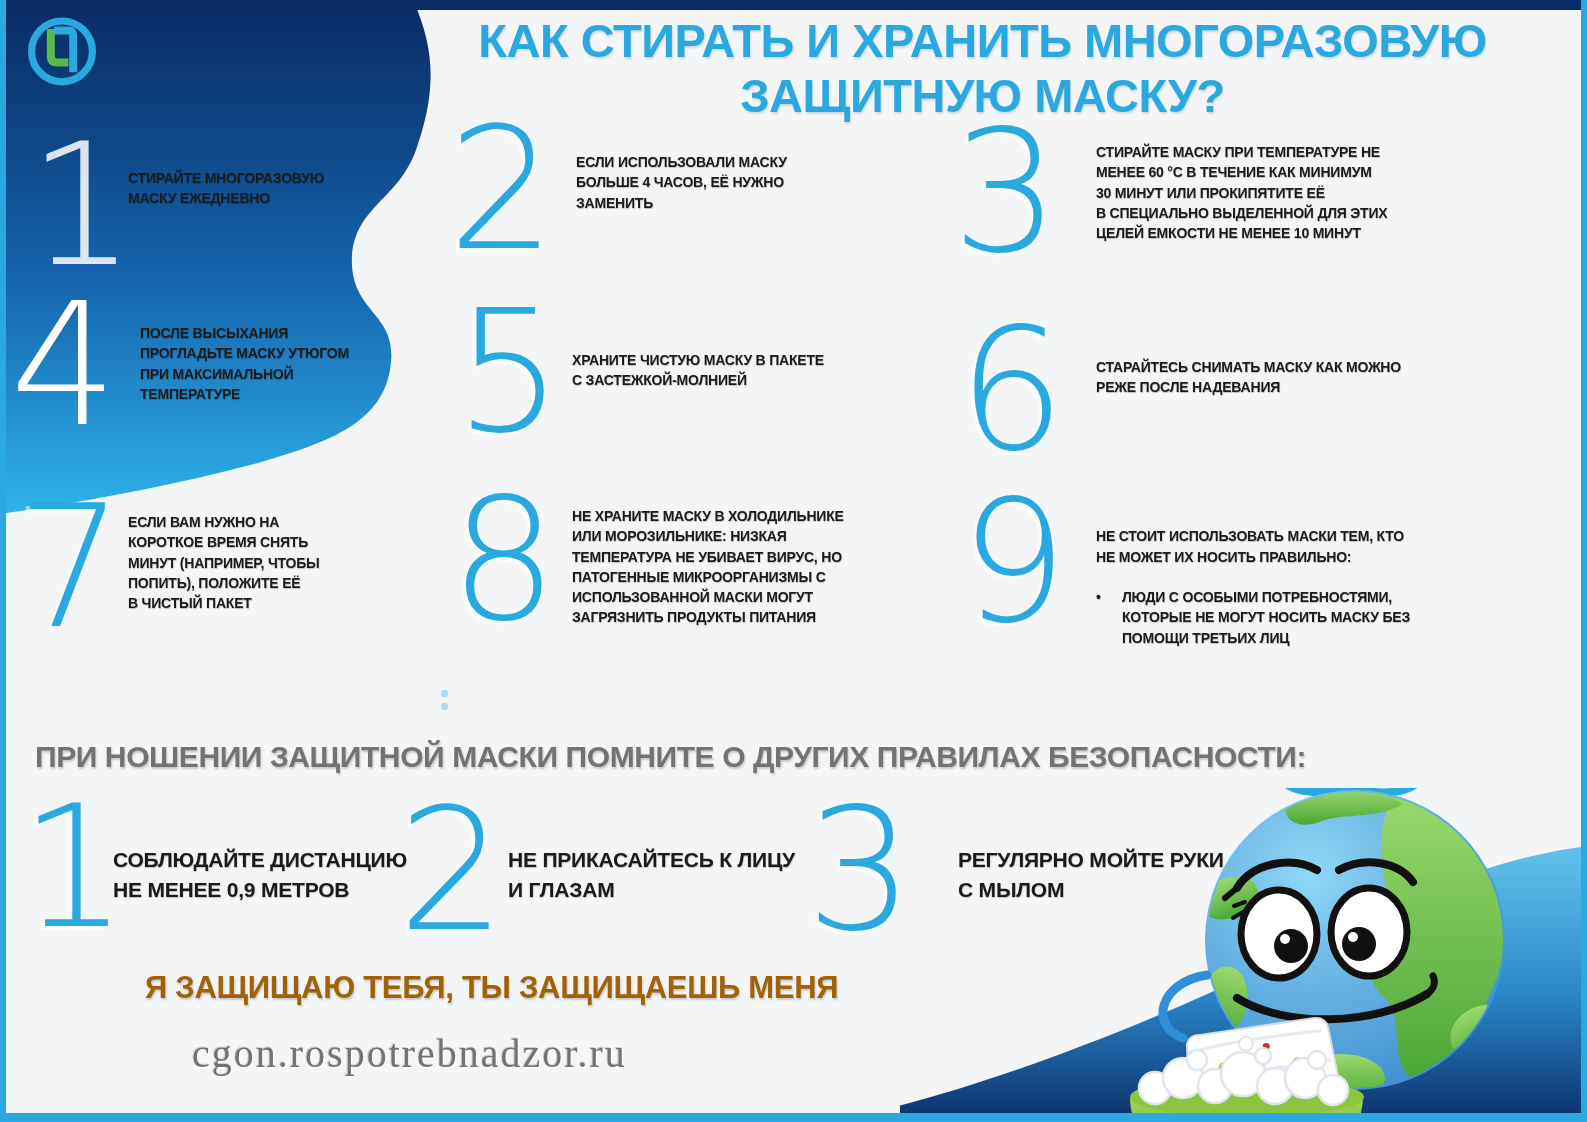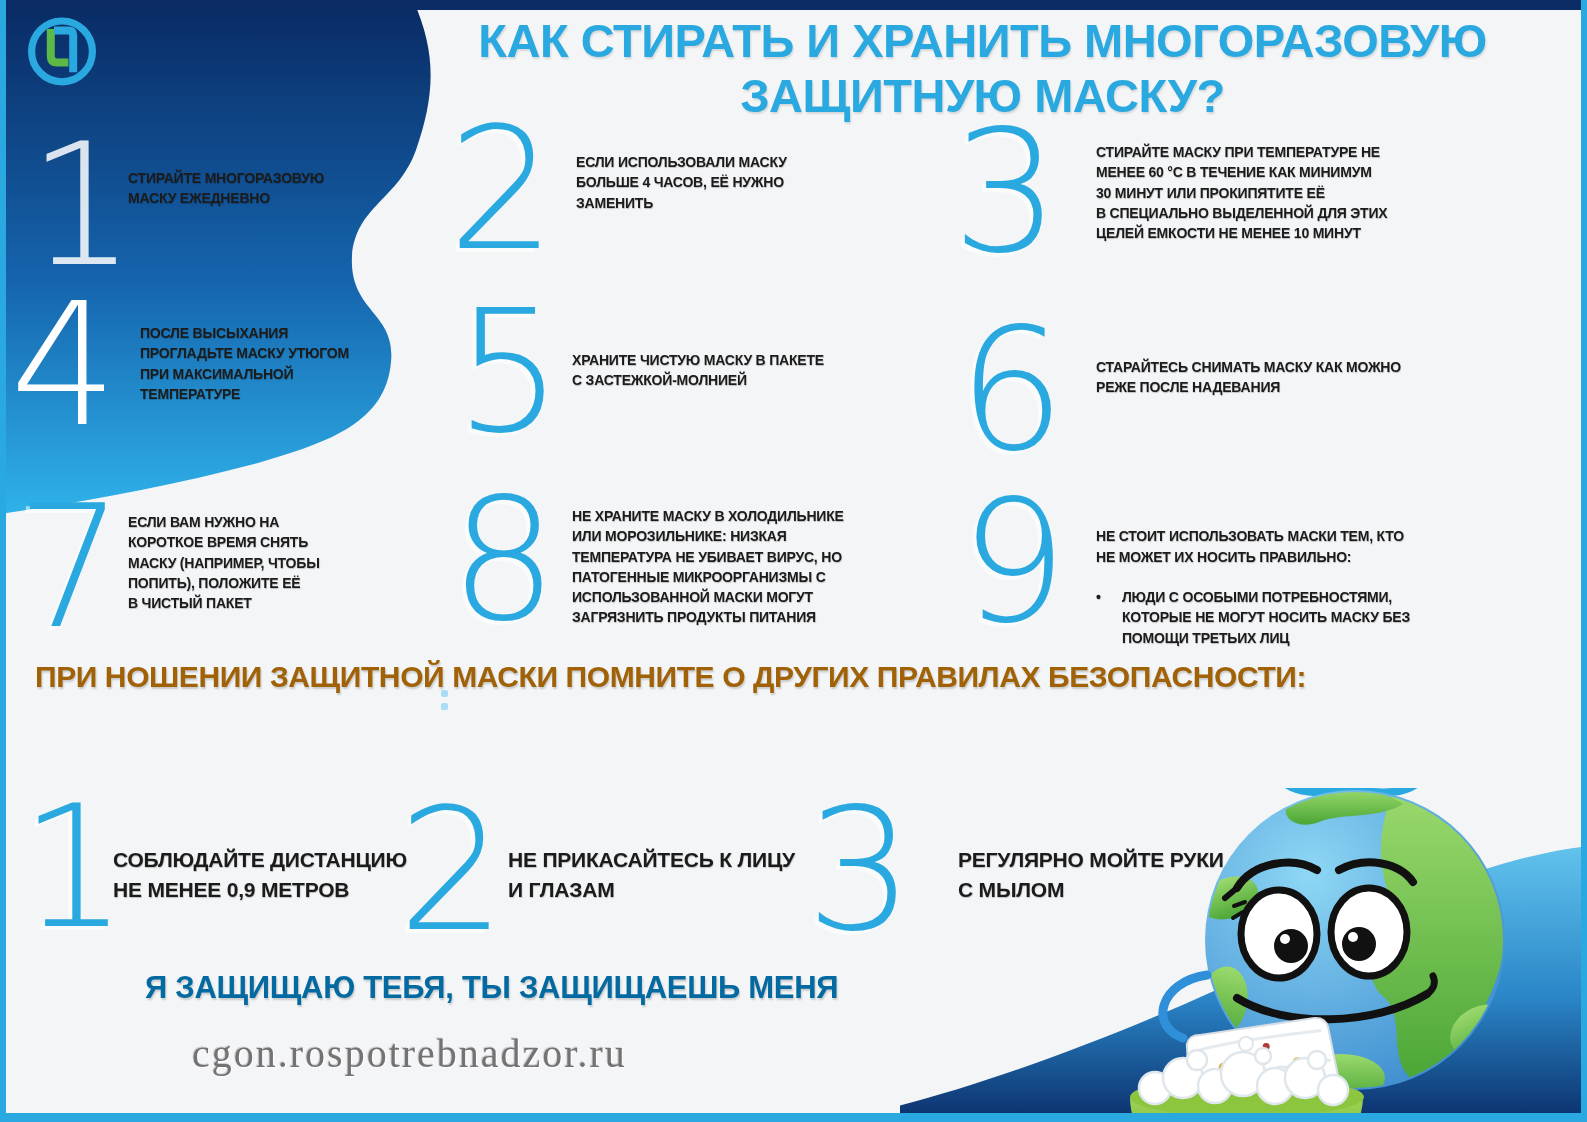--- a/index.html
+++ b/index.html
@@ -48,37 +48,37 @@
   .n2{left:448px;top:105px;}  .t2{left:576px;top:152px;width:340px;}
   .n3{left:952px;top:108px;}  .t3{left:1096px;top:142px;width:420px;}
   .n4{left:10px;top:281px;}   .t4{left:140px;top:323px;width:330px;}
   .n5{left:455px;top:288px;}  .t5{left:572px;top:350px;width:390px;}
   .n6{left:958px;top:306px;}  .t6{left:1096px;top:357px;width:450px;}
   .n7{left:16px;top:483px;}   .t7{left:128px;top:512px;width:310px;}
   .n8{left:450px;top:476px;}  .t8{left:572px;top:506px;width:410px;}
   .n9{left:960px;top:478px;}  .t9{left:1096px;top:506px;width:460px;}
 
   .safety-heading{
-    position:absolute;left:35px;top:660px;width:1420px;z-index:3;
-    color:#a16207;font-weight:bold;font-size:30px;letter-spacing:-0.4px;
+    position:absolute;left:35px;top:740px;width:1420px;z-index:3;
+    color:#737373;font-weight:bold;font-size:30px;letter-spacing:-0.4px;
     text-shadow:1px 2px 2px rgba(0,0,0,0.18);
   }
 
   .bnum{position:absolute;z-index:3;font-size:169px;line-height:1;font-weight:200;
     color:#2aa9e0;font-family:"DejaVu Sans", sans-serif;
     text-shadow:-4px 4px 0 rgba(255,255,255,0.55);}
   .bn1{left:20px;top:783px;} .bn2{left:398px;top:786px;} .bn3{left:806px;top:786px;}
   .bt1{left:113px;top:845px;width:300px;}
   .bt2{left:508px;top:845px;width:290px;}
   .bt3{left:958px;top:845px;width:280px;}
   .btxt{font-size:21px;}
 
   .tagline{
     position:absolute;left:145px;top:970px;z-index:3;
-    color:#0369a1;font-weight:bold;font-size:31px;letter-spacing:-0.3px;
+    color:#a16207;font-weight:bold;font-size:31px;letter-spacing:-0.3px;
     text-shadow:1px 2px 2px rgba(0,0,0,0.18);
   }
 
   .watermark{
     position:absolute;left:192px;top:1030px;z-index:3;
     font-family:Liberation Serif, serif;font-size:40px;letter-spacing:2px;
     color:#737373;text-shadow:-1px -1px 0 #cfcfd4, 1px 1px 1px #ffffff;
   }
 
   .dots-decoration{position:absolute;left:441px;top:690px;z-index:3;}
@@ -135,21 +135,21 @@
   <div class="txt t5">ХРАНИТЕ ЧИСТУЮ МАСКУ В ПАКЕТЕ
 С ЗАСТЕЖКОЙ-МОЛНИЕЙ</div>
 
   <div class="num n6">6</div>
   <div class="txt t6">СТАРАЙТЕСЬ СНИМАТЬ МАСКУ КАК МОЖНО
 РЕЖЕ ПОСЛЕ НАДЕВАНИЯ</div>
 
   <div class="num n7">7</div>
   <div class="txt t7">ЕСЛИ ВАМ НУЖНО НА
 КОРОТКОЕ ВРЕМЯ СНЯТЬ
-МАСКУ (НАПРИМЕР, ЧТОБЫ
+МИНУТ (НАПРИМЕР, ЧТОБЫ
 ПОПИТЬ), ПОЛОЖИТЕ ЕЁ
 В ЧИСТЫЙ ПАКЕТ</div>
 
   <div class="num n8">8</div>
   <div class="txt t8">НЕ ХРАНИТЕ МАСКУ В ХОЛОДИЛЬНИКЕ
 ИЛИ МОРОЗИЛЬНИКЕ: НИЗКАЯ
 ТЕМПЕРАТУРА НЕ УБИВАЕТ ВИРУС, НО
 ПАТОГЕННЫЕ МИКРООРГАНИЗМЫ С
 ИСПОЛЬЗОВАННОЙ МАСКИ МОГУТ
 ЗАГРЯЗНИТЬ ПРОДУКТЫ ПИТАНИЯ</div>

